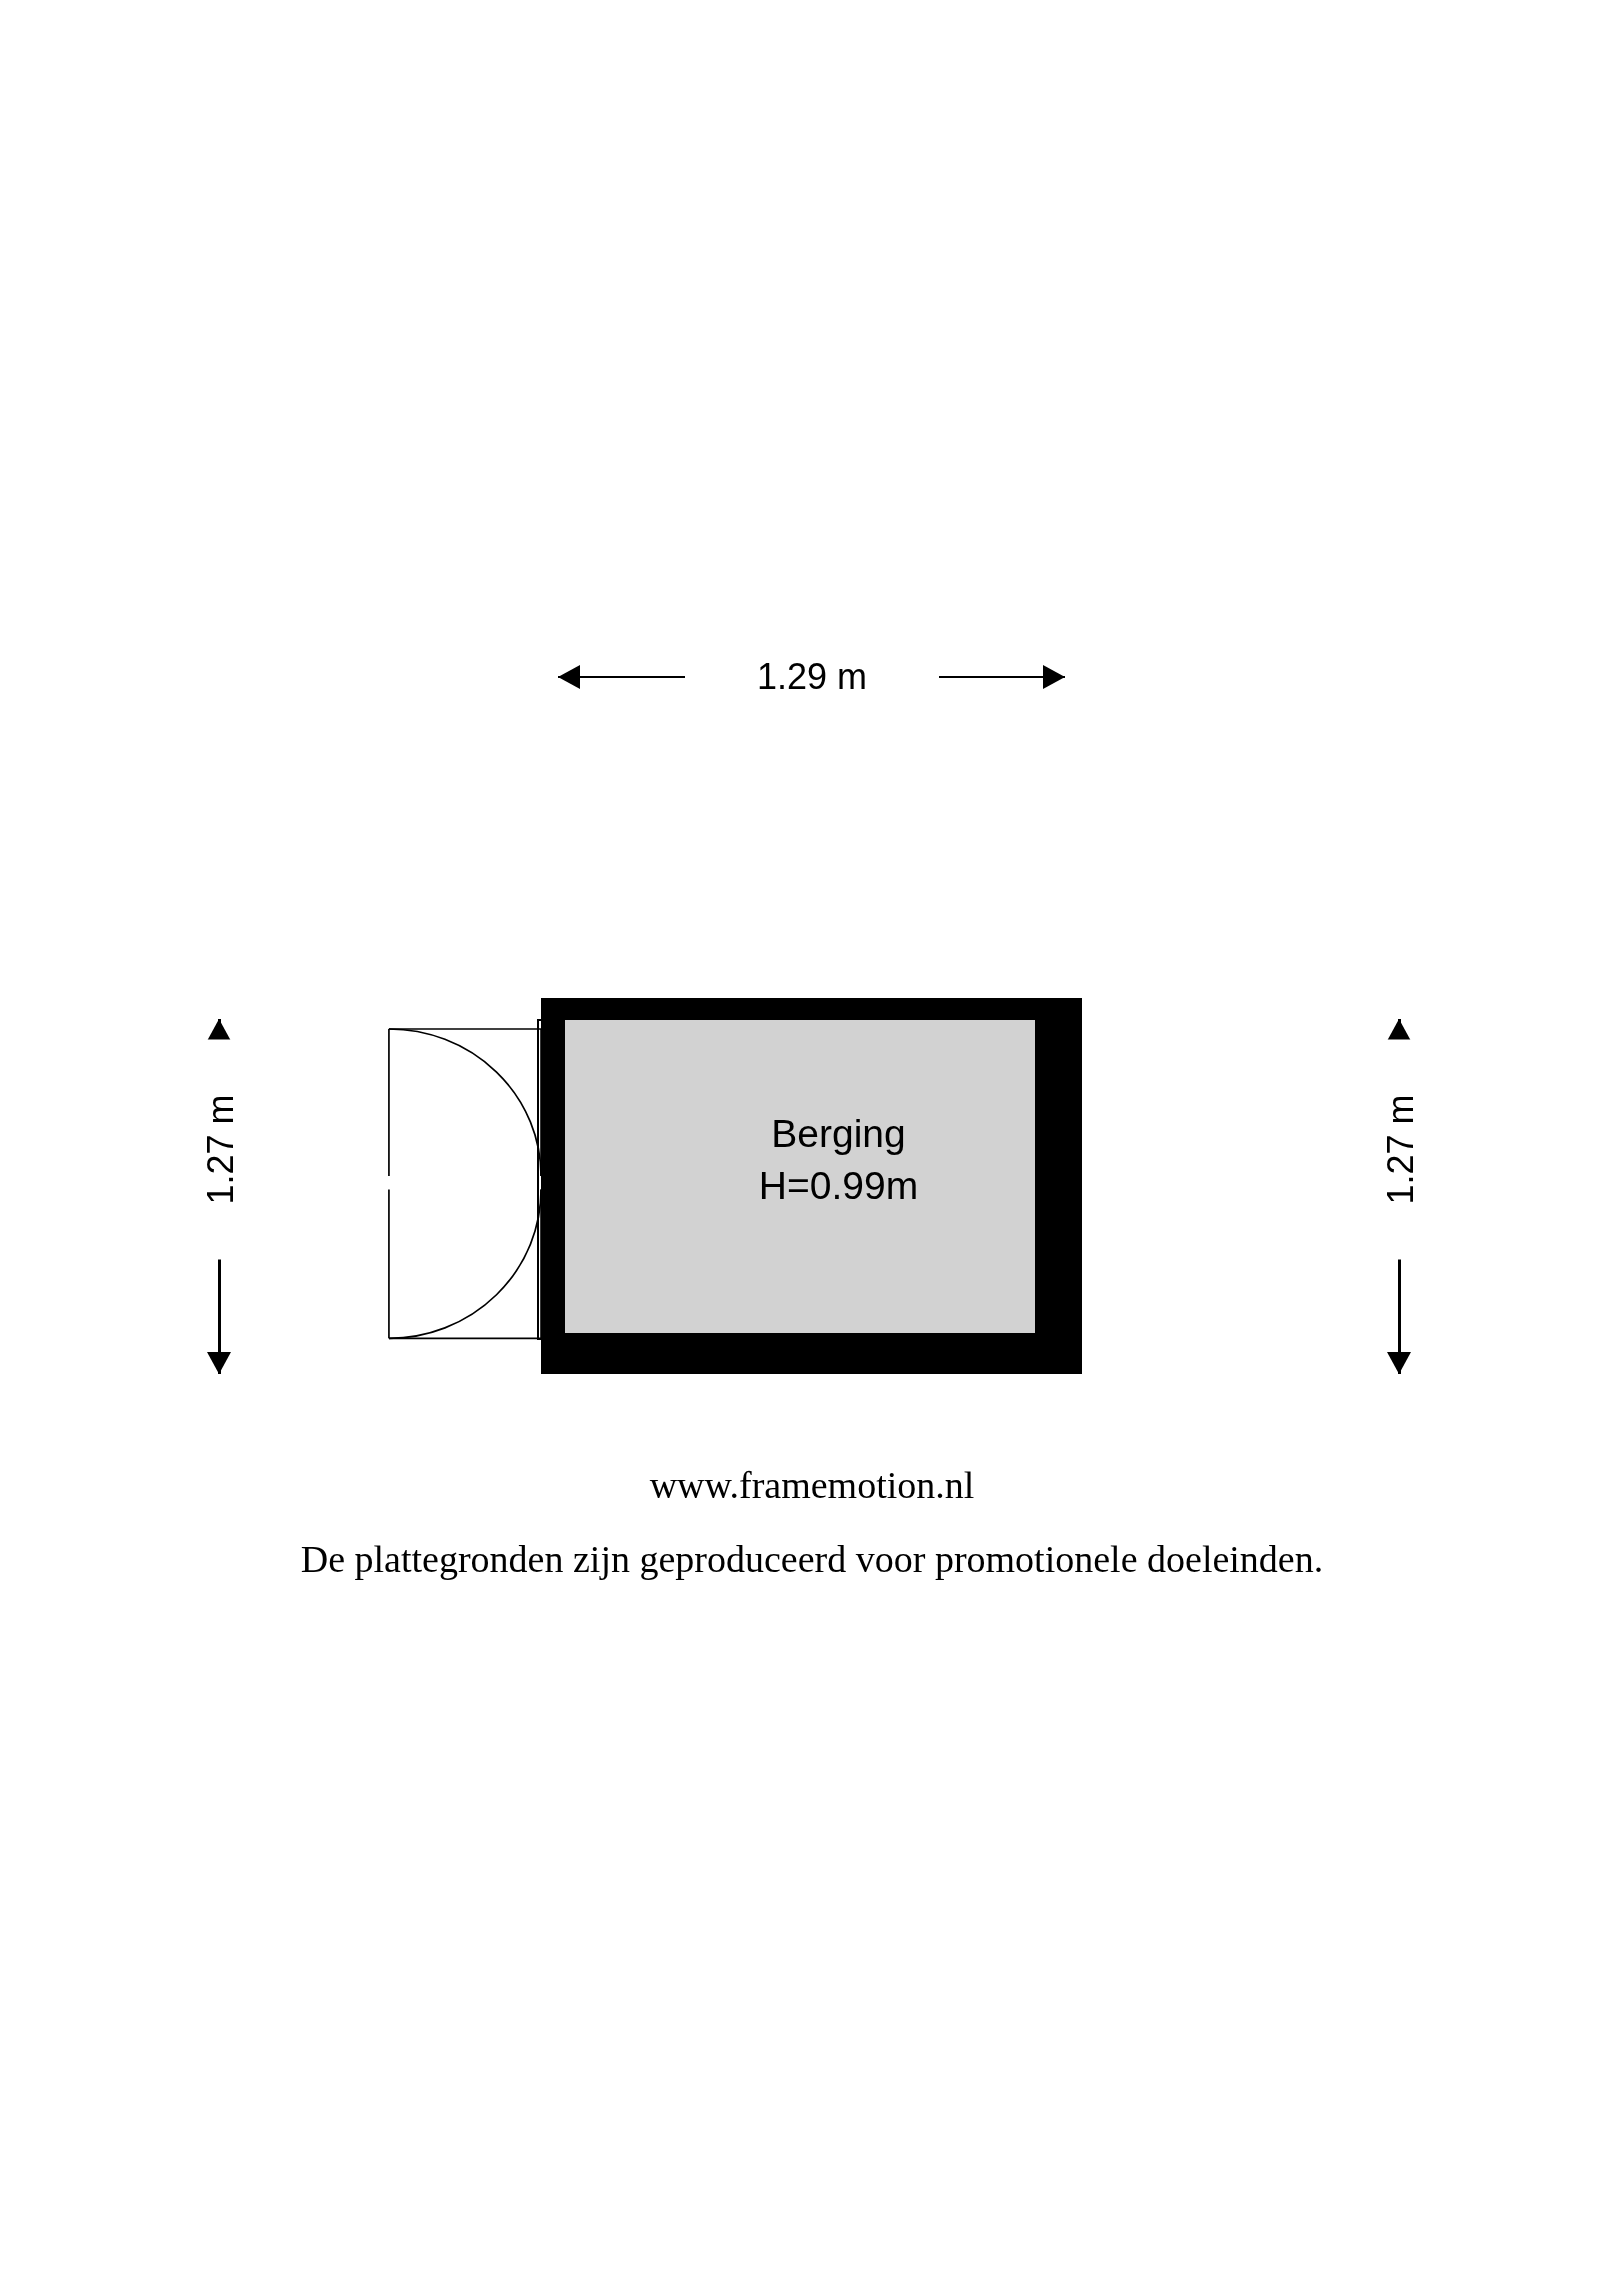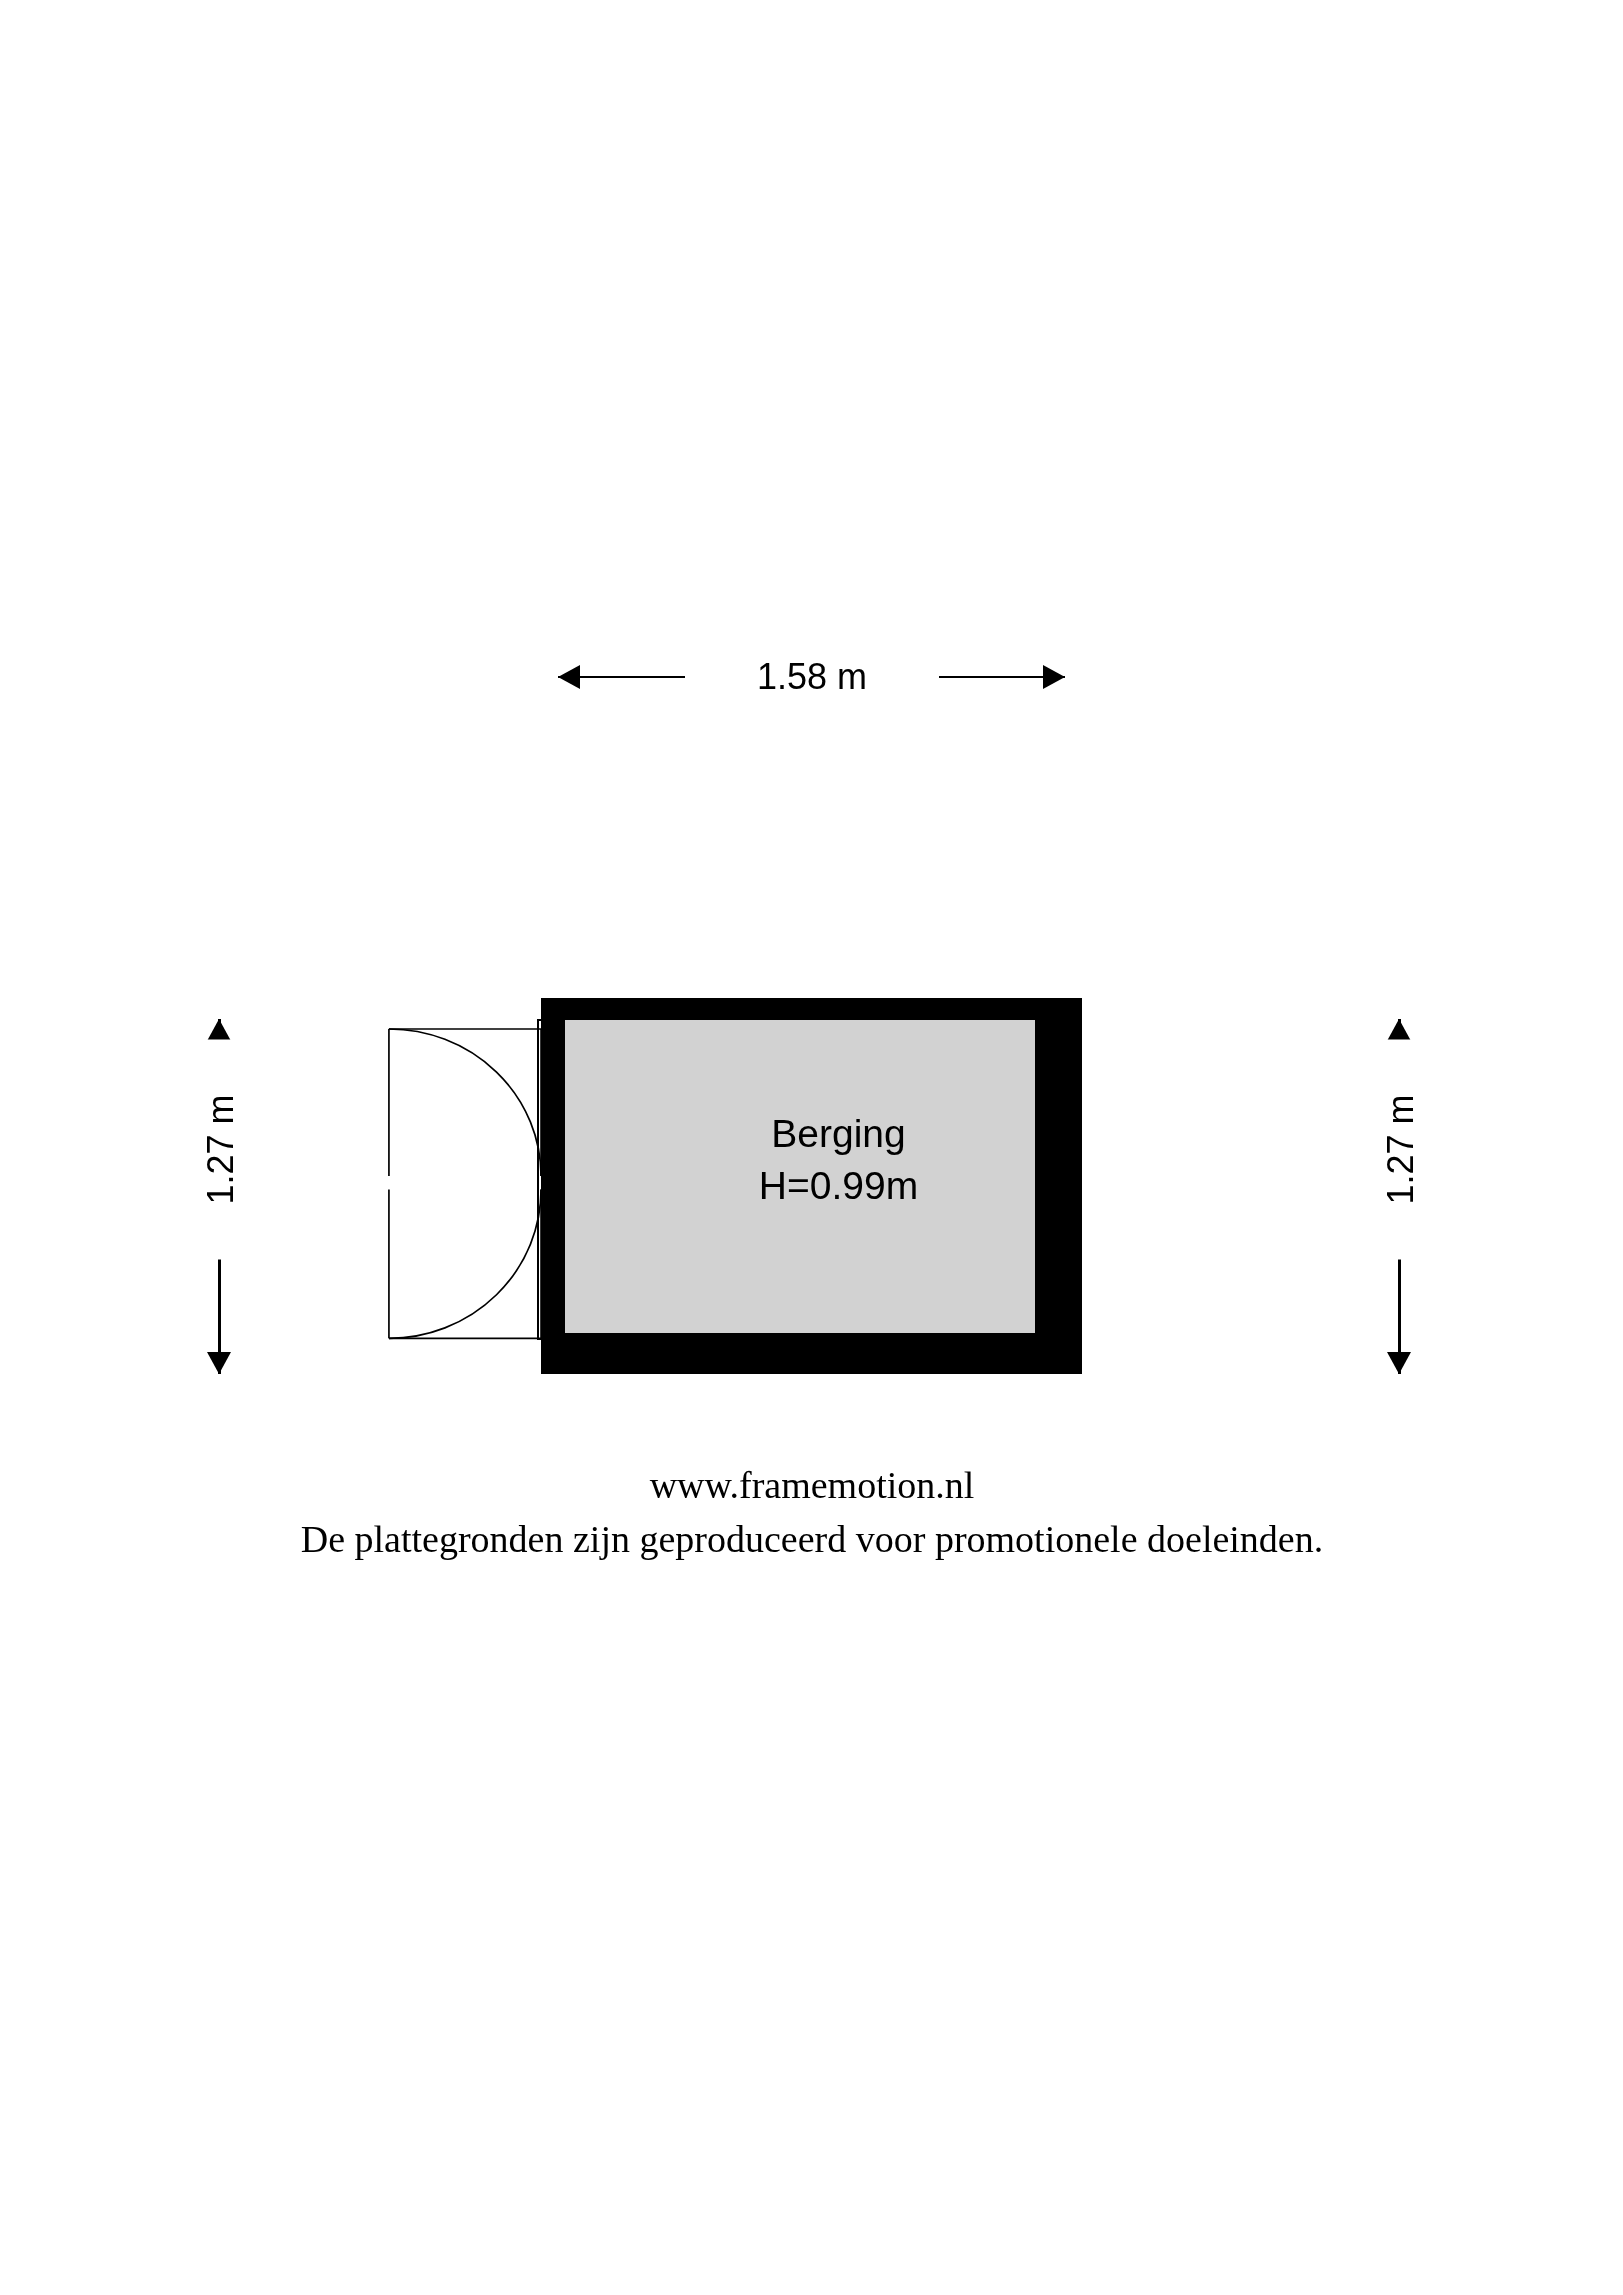--- a/index.html
+++ b/index.html
@@ -193,32 +193,33 @@
     font-family: Liberation Serif, serif;
   }
   .footer .url {
     font-size: 38px;
     line-height: 52px;
   }
   .footer .disclaimer-line {
     font-size: 38px;
     line-height: 56px;
     white-space: nowrap;
+    margin-top: 20px;
   }
 </style>
 </head>
 <body>
 
 <div class="stage">
 
   <div class="dim-top">
     <div class="line"></div>
     <div class="arrow-l"></div>
     <div class="arrow-r"></div>
-    <div class="label">1.58 m</div>
+    <div class="label">1.29 m</div>
   </div>
 
   <div class="dim-vert dim-left">
     <div class="line"></div>
     <div class="arrow-t"></div>
     <div class="arrow-b"></div>
     <div class="label">1.27 m</div>
   </div>
 
   <div class="dim-vert dim-right">

